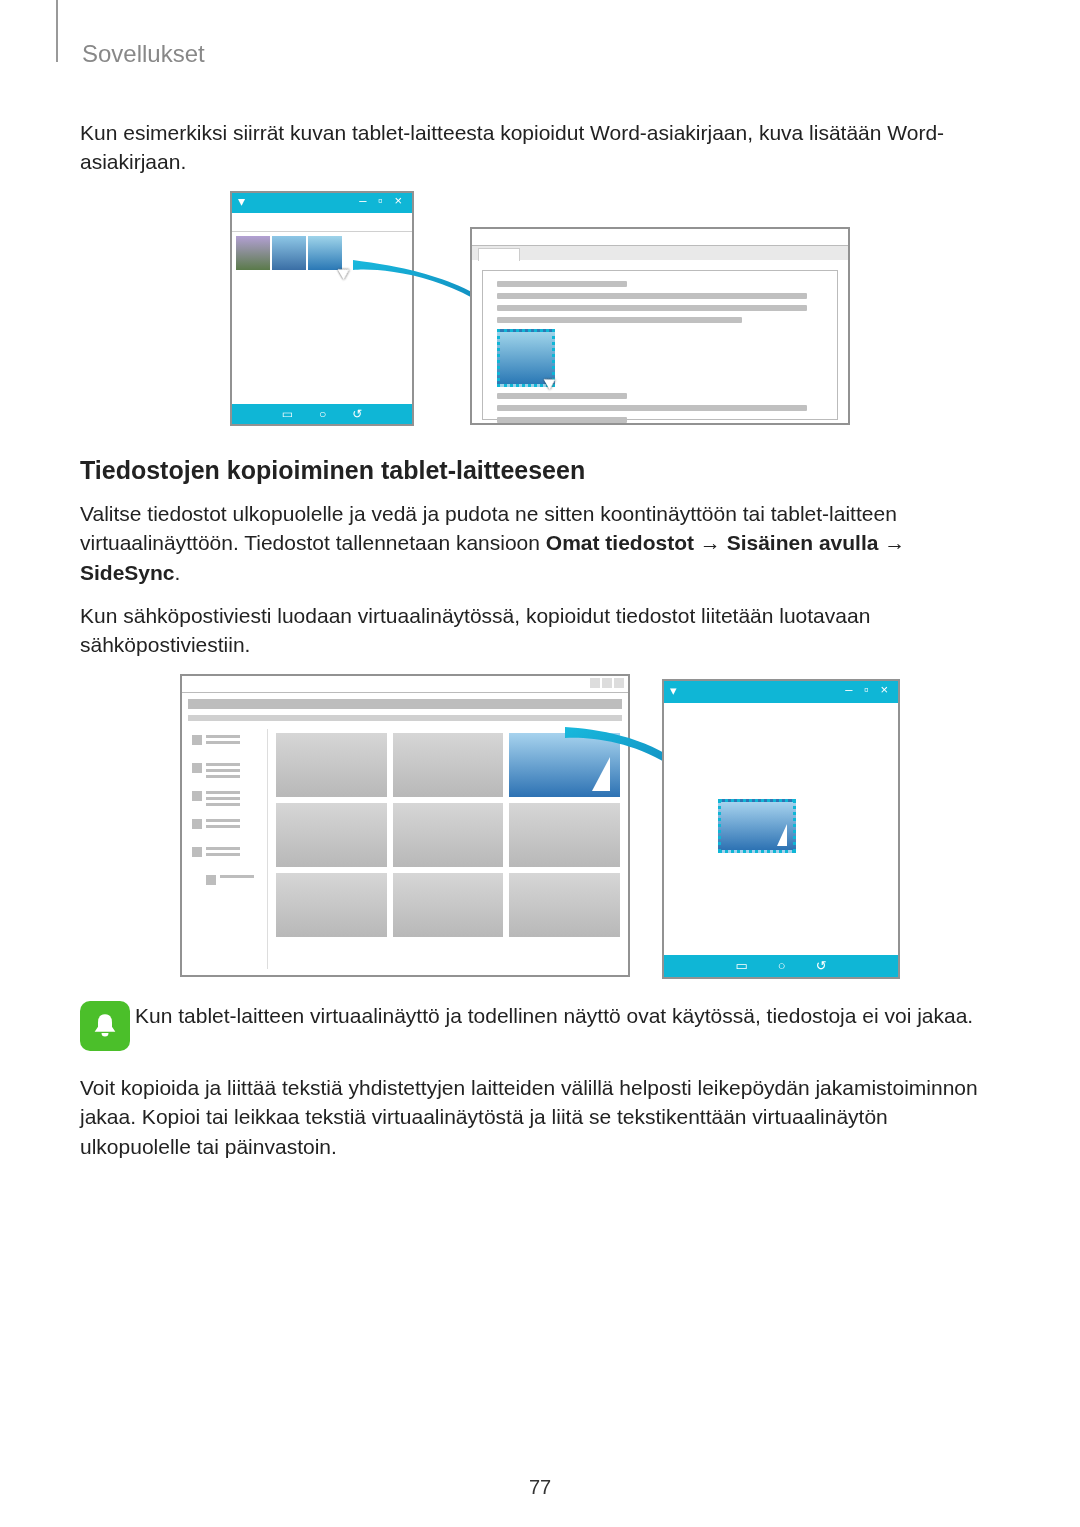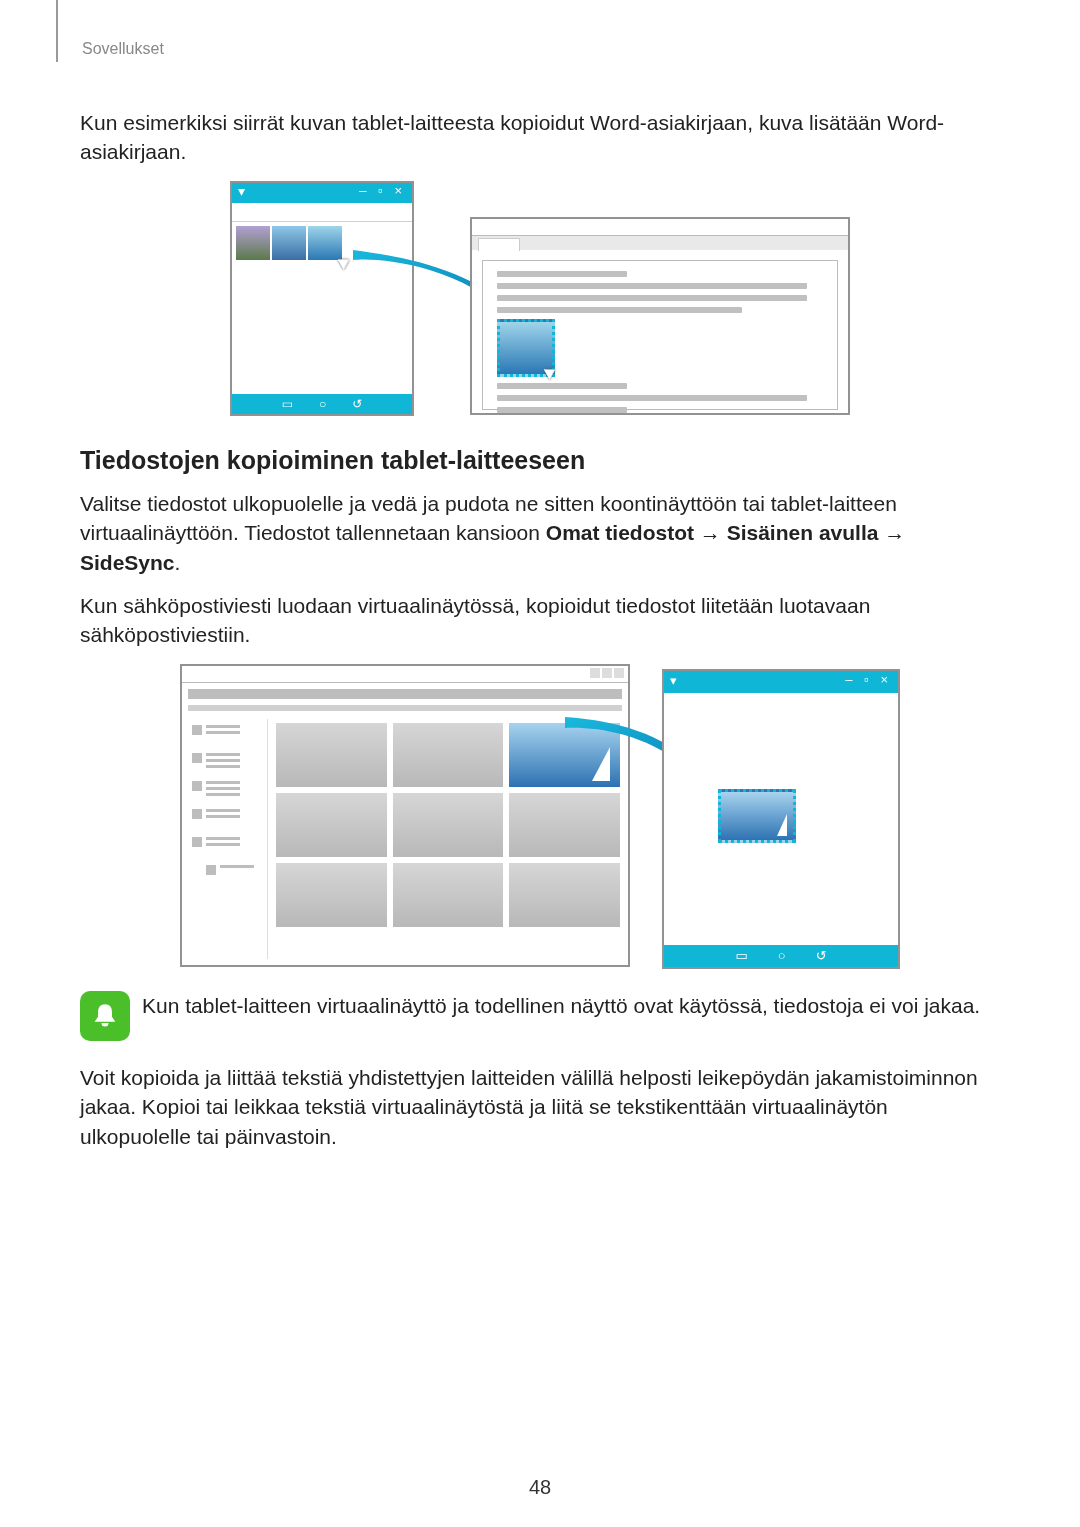--- a/index.html
+++ b/index.html
@@ -20,21 +20,21 @@
   .left-border {
     position: absolute;
     left: 56px;
     top: 0;
     width: 2px;
     height: 62px;
     background: #999;
   }
   .section-tag {
     color: #888;
-    font-size: 16px;
+    font-size: 24px;
     margin: 0 0 50px 2px;
   }
   p.body {
     font-size: 21px;
     line-height: 1.4;
     margin: 0 0 14px 0;
     color: #222;
   }
   h2.sub {
     font-size: 25px;
@@ -159,21 +159,21 @@
   }
   .tab2-drop .sail { right: 6px; bottom: 4px; border-left-width: 10px; border-bottom-width: 22px; }
   .big-arrow2 {
     position: absolute;
     left: 380px; top: 48px;
     width: 190px; height: 120px;
   }
   
   .note-row {
     display: flex;
-    gap: 12px;
+    gap: 5px;
     margin: 0 0 22px 0;
   }
   .note-icon {
     width: 50px; height: 50px; flex-shrink: 0;
     border-radius: 10px;
     background: #4bbf2a;
     display: flex; align-items: center; justify-content: center;
   }
   .note-icon svg { width: 28px; height: 28px; }
   .page-num {
@@ -315,14 +315,14 @@
       <svg viewBox="0 0 24 24" fill="none" stroke="#fff" stroke-width="2">
         <path d="M12 3 C9 3 7 5 7 9 L7 13 L5 16 L19 16 L17 13 L17 9 C17 5 15 3 12 3 Z" fill="#fff"></path>
         <path d="M10 18 a2 2 0 0 0 4 0" fill="#fff"></path>
       </svg>
     </div>
     <p class="body" style="margin:0;">Kun tablet-laitteen virtuaalinäyttö ja todellinen näyttö ovat käytössä, tiedostoja ei voi jakaa.</p>
   </div>
 
   <p class="body">Voit kopioida ja liittää tekstiä yhdistettyjen laitteiden välillä helposti leikepöydän jakamistoiminnon jakaa. Kopioi tai leikkaa tekstiä virtuaalinäytöstä ja liitä se tekstikenttään virtuaalinäytön ulkopuolelle tai päinvastoin.</p>
 
-  <div class="page-num">48</div>
+  <div class="page-num">77</div>
 </div>
 
 </body></html>

